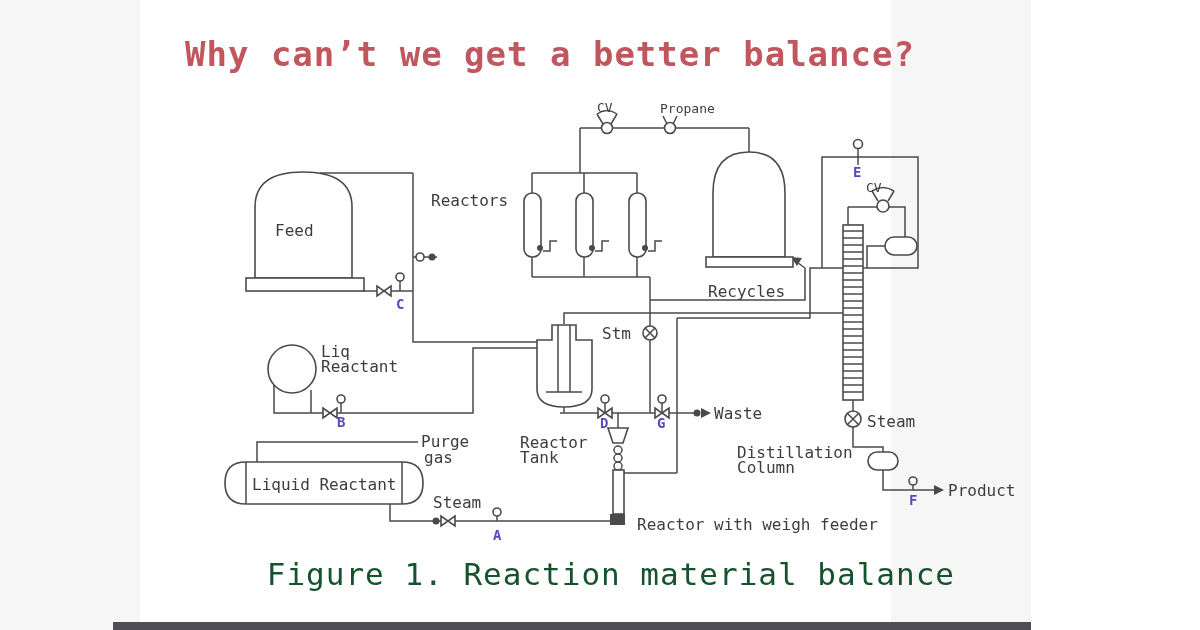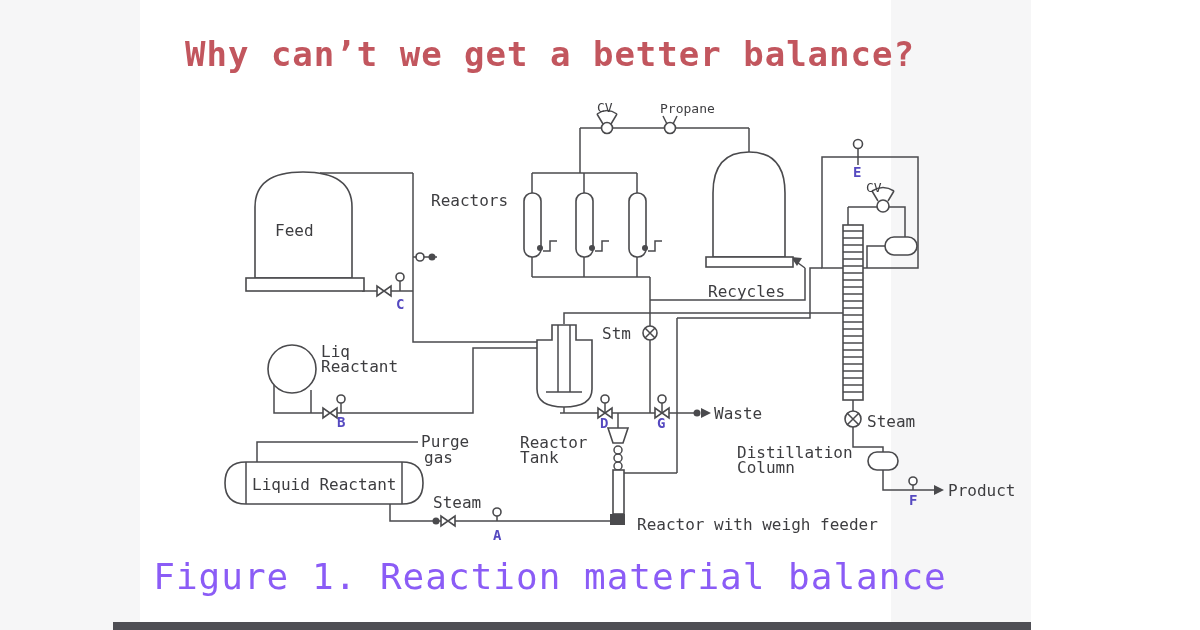--- a/index.html
+++ b/index.html
@@ -3,22 +3,22 @@
 <meta charset="utf-8">
 <style>
   html,body{margin:0;padding:0;background:#ffffff;}
   .stage{position:relative;width:1031px;height:630px;background:#ffffff;overflow:hidden;
          font-family:"DejaVu Sans Mono", monospace;}
   .side-margin{position:absolute;top:0;bottom:0;width:140px;background:#f6f6f7;}
   .side-margin.left{left:0;}
   .side-margin.right{right:0;}
   .title{position:absolute;left:145px;top:34px;width:810px;text-align:center;
          font-size:34px;letter-spacing:1px;color:#c2565e;font-weight:bold;white-space:nowrap;}
-  .caption{position:absolute;left:145px;top:556px;width:810px;text-align:center;
-         font-size:36px;letter-spacing:1px;color:#8b5cf6;white-space:nowrap;}
+  .caption{position:absolute;left:145px;top:556px;width:810px;text-align:right;
+         font-size:31px;letter-spacing:1px;color:#14532d;white-space:nowrap;}
   .bottom-bar{position:absolute;left:113px;top:622px;width:974px;height:8px;background:#4e4e54;}
   svg.diagram{position:absolute;left:0;top:0;}
   svg .pipe{stroke:#4a4a4d;stroke-width:1.5;fill:none;}
   svg .vessel{stroke:#4a4a4d;stroke-width:1.6;fill:#ffffff;}
   svg .solid{fill:#4a4a4d;stroke:none;}
   svg text{fill:#3d3d40;font-size:16px;font-family:"DejaVu Sans Mono", monospace;}
   svg text.small{font-size:13px;}
   svg text.vletter{font-size:14px;font-weight:bold;fill:#5549c0;}
 </style>
 </head>

